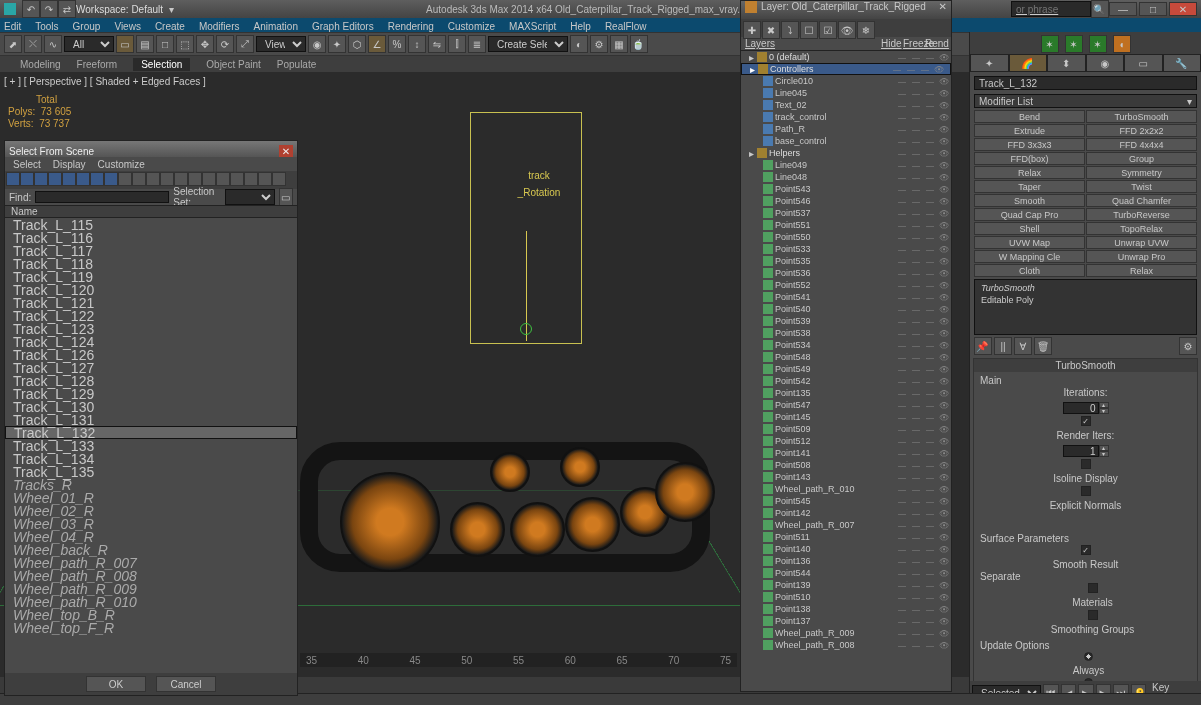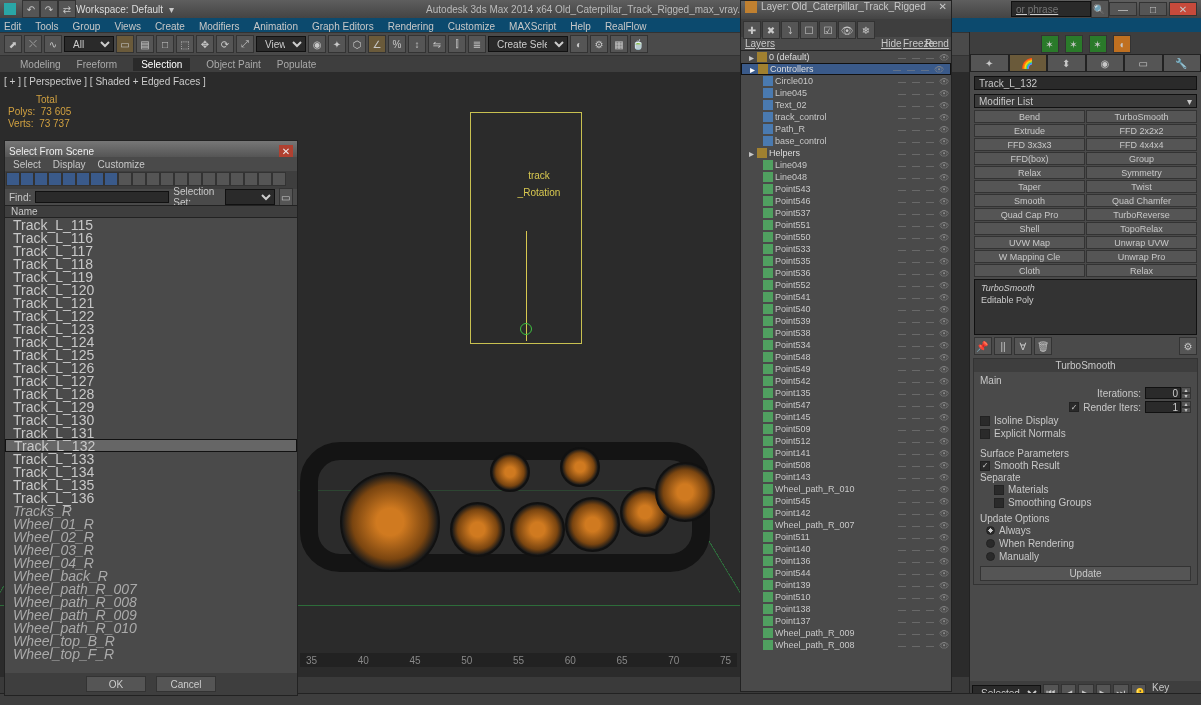--- a/index.html
+++ b/index.html
@@ -43,21 +43,21 @@
 .namefield { margin: 4px; height: 14px; background: #2a2a2a; border: 1px solid #111; padding: 0 4px; display: flex; align-items: center; }
 .modlist { margin: 2px 4px; height: 14px; background: #3a3a3a; border: 1px solid #111; display: flex; align-items: center; padding: 0 4px; justify-content: space-between; }
 .modgrid { display: grid; grid-template-columns: 1fr 1fr; gap: 1px; margin: 2px 4px; }
 .modbtn { height: 13px; background: #555; border: 1px solid #333; display: flex; align-items: center; justify-content: center; font-size: 9px; }
 .stack { margin: 2px 4px; background: #333; border: 1px solid #111; height: 56px; padding: 2px; }
 .stack-item { font-size: 9px; font-style: italic; color: #ccc; padding: 1px 4px; }
 .stack-tools { display: flex; gap: 2px; margin: 2px 4px; }
 .rollout { margin: 3px 3px; background: #4a4a4a; border: 1px solid #333; }
 .rollout-title { text-align: center; background: #3e3e3e; padding: 1px; }
 .rollout-body { padding: 3px 6px; }
-.row { display: flex; align-items: center; gap: 4px; padding: 1px 0; }
+.row { display: flex; align-items: center; gap: 4px; padding: 1px 0; flex-direction: column; }
 .spinner { display: flex; }
 .spinner input { width: 36px; height: 12px; background: #2a2a2a; border: 1px solid #111; color: #ccc; text-align: right; padding: 0 2px; }
 .spinner .sp { width: 10px; display: flex; flex-direction: column; }
 .spinner .sp div { height: 6px; background: #555; border: 1px solid #333; font-size: 6px; line-height: 4px; text-align: center; }
 .chk { width: 10px; height: 10px; border: 1px solid #222; background: #2a2a2a; display: inline-flex; align-items: center; justify-content: center; }
 .chk.on::after { content: "✓"; font-size: 8px; color: #ccc; }
 .radio { width: 9px; height: 9px; border: 1px solid #222; border-radius: 50%; background: #2a2a2a; display: inline-block; }
 .radio.on { background: radial-gradient(circle,#ccc 40%, #2a2a2a 45%); }
 .widebtn { margin-top: 3px; height: 15px; background: #555; border: 1px solid #333; display: flex; align-items: center; justify-content: center; }
 
@@ -299,21 +299,21 @@
           </div>
       </div>
       <div class="row">
           <span class="chk"></span>
           <span>Isoline Display</span>
         </div>
       <div class="row">
           <span class="chk"></span>
           <span>Explicit Normals</span>
         </div>
-      <div style="margin-top:8px">Surface Parameters</div>
+      <div style="margin-top:21px">Surface Parameters</div>
       <div class="row">
           <span class="chk on"></span>
           <span>Smooth Result</span>
         </div>
       <div>Separate</div>
       <div class="row" style="padding-left:14px">
           <span class="chk"></span>
           <span>Materials</span>
         </div>
       <div class="row" style="padding-left:14px">
@@ -872,32 +872,30 @@
       <div class="it">Track_L_115</div>
       <div class="it">Track_L_116</div>
       <div class="it">Track_L_117</div>
       <div class="it">Track_L_118</div>
       <div class="it">Track_L_119</div>
       <div class="it">Track_L_120</div>
       <div class="it">Track_L_121</div>
       <div class="it">Track_L_122</div>
       <div class="it">Track_L_123</div>
       <div class="it">Track_L_124</div>
-      <div class="it">Track_L_125</div>
       <div class="it">Track_L_126</div>
       <div class="it">Track_L_127</div>
       <div class="it">Track_L_128</div>
       <div class="it">Track_L_129</div>
       <div class="it">Track_L_130</div>
       <div class="it">Track_L_131</div>
       <div class="it sel">Track_L_132</div>
       <div class="it">Track_L_133</div>
       <div class="it">Track_L_134</div>
       <div class="it">Track_L_135</div>
-      <div class="it">Track_L_136</div>
       <div class="it italic">Tracks_R</div>
       <div class="it italic">Wheel_01_R</div>
       <div class="it italic">Wheel_02_R</div>
       <div class="it italic">Wheel_03_R</div>
       <div class="it italic">Wheel_04_R</div>
       <div class="it italic">Wheel_back_R</div>
       <div class="it italic">Wheel_path_R_007</div>
       <div class="it italic">Wheel_path_R_008</div>
       <div class="it italic">Wheel_path_R_009</div>
       <div class="it italic">Wheel_path_R_010</div>

